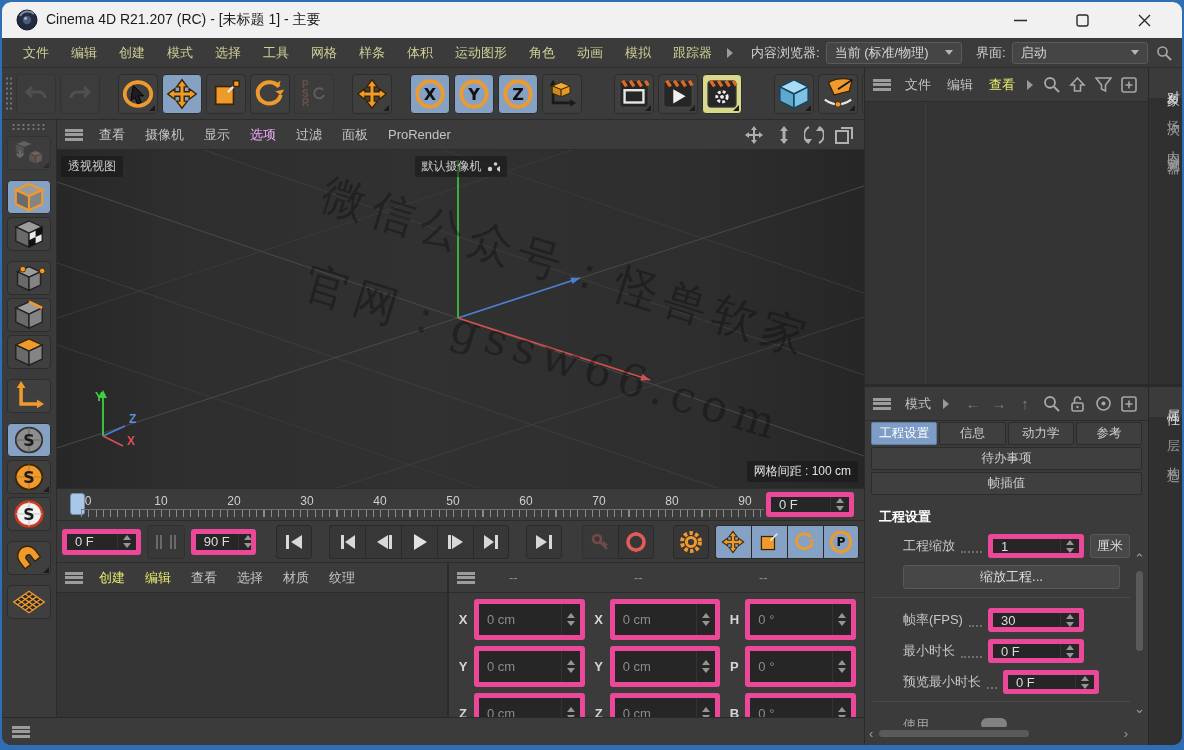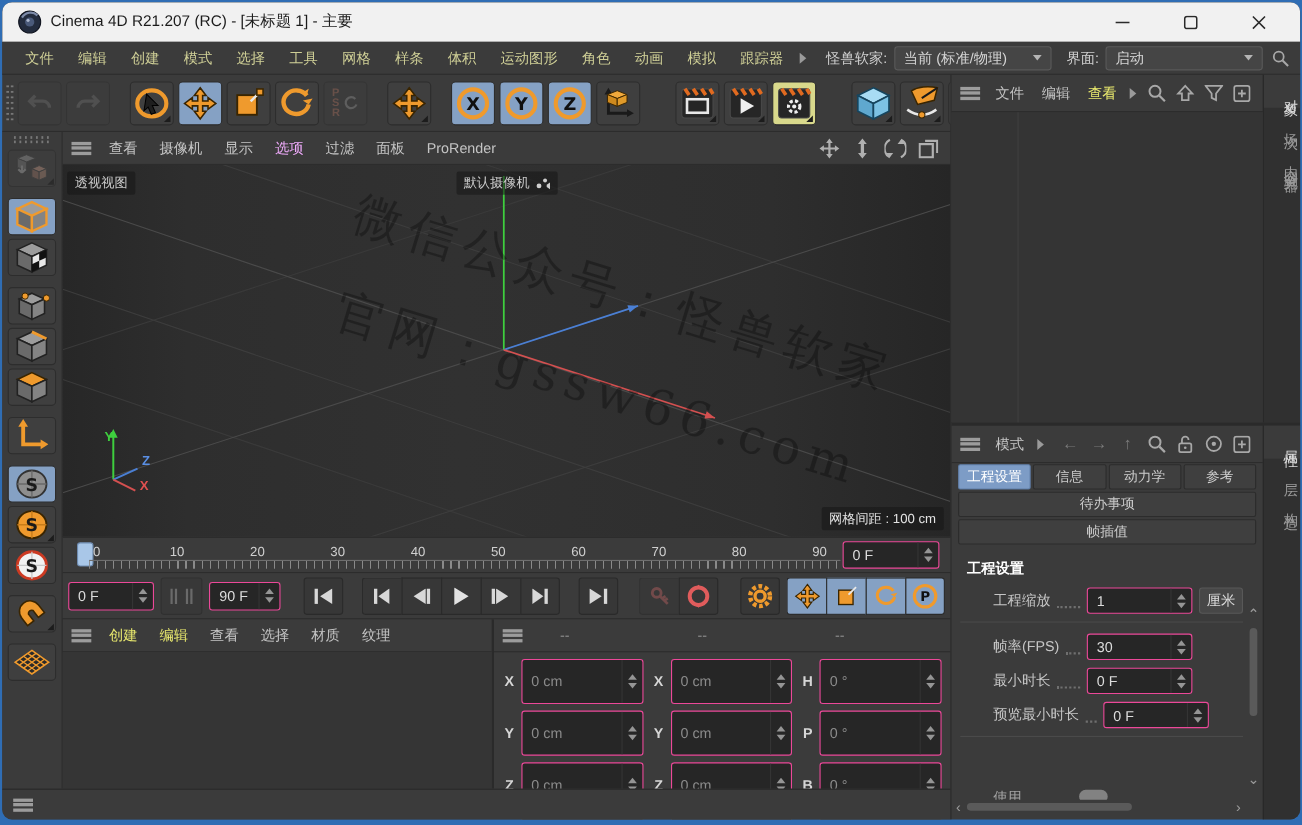--- a/index.html
+++ b/index.html
@@ -62,21 +62,21 @@
     background:linear-gradient(90deg,#272727 0%,#2e2e2e 14%,#313131 45%,#2e2e2e 80%,#262626 100%);}
   .chip{position:absolute;background:rgba(22,22,22,.55);color:#c9c9c9;font-size:12px;padding:2px 7px;border-radius:2px;}
   .wm{position:absolute;color:rgba(0,0,0,.30);font-family:"DejaVu Serif","Liberation Serif",serif;font-size:44px;letter-spacing:7px;transform:rotate(17deg);white-space:nowrap;pointer-events:none;}
   .axlbl{position:absolute;font-size:12px;font-weight:bold;}
   
   .ruler{height:32px;background:#3b3b3b;border-top:1px solid #2c2c2c;position:relative;flex:0 0 auto;}
   .ruler .tick-strip{position:absolute;left:24px;right:100px;bottom:3px;height:8px;border-top:1px solid #6e6e6e;
      background:repeating-linear-gradient(90deg,#8a8a8a 0 1px,transparent 1px 7.3px);}
   .ruler .num{position:absolute;top:5px;transform:translateX(-50%);color:#cfcfcf;font-size:12px;}
   .playhead{position:absolute;left:13px;top:4px;width:15px;height:22px;background:#a9c7e8;border-radius:3px;border:1px solid #6f8cb0;}
-  .spin{display:flex;align-items:stretch;background:#262626;border:1px solid #ec4899;border-radius:3px;color:#dcdcdc;overflow:hidden;}
+  .spin{display:flex;align-items:stretch;background:#262626;border:5px solid #ec4899;border-radius:3px;color:#dcdcdc;overflow:hidden;}
   .spin .v{flex:1;display:flex;align-items:center;padding:0 8px;white-space:nowrap;}
   .spin.dim .v{color:#8b8b8b;}
   .spin .arr{display:flex;flex-direction:column;justify-content:center;gap:3px;padding:0 5px;border-left:1px solid #343434;}
   .u{width:0;height:0;border-left:4px solid transparent;border-right:4px solid transparent;border-bottom:5px solid #959595;}
   .d{width:0;height:0;border-left:4px solid transparent;border-right:4px solid transparent;border-top:5px solid #959595;}
   
   .transport{height:42px;display:flex;align-items:center;padding:0 5px;gap:6px;background:#3b3b3b;border-top:1px solid #2c2c2c;flex:0 0 auto;}
   .trb{width:36px;height:34px;background:#373737;border:1px solid #2a2a2a;border-radius:3px;display:flex;align-items:center;justify-content:center;flex:0 0 auto;}
   .trgrp{display:flex;flex:0 0 auto;}
   .trgrp .trb{border-radius:0;border-right-width:0;}
@@ -182,21 +182,21 @@
     <span class="mi">工具</span>
     <span class="mi">网格</span>
     <span class="mi">样条</span>
     <span class="mi">体积</span>
     <span class="mi">运动图形</span>
     <span class="mi">角色</span>
     <span class="mi">动画</span>
     <span class="mi">模拟</span>
     <span class="mi">跟踪器</span>
     <span class="tri-r"></span>
-    <span class="lbl">怪兽软家:</span>
+    <span class="lbl">内容浏览器:</span>
     <span class="dd" style="width:160px;">
       <span>当前 (标准/物理)</span>
         <span class="chv"></span>
     </span>
     <span class="lbl">界面:</span>
     <span class="dd" style="width:160px;">
       <span>启动</span>
         <span class="chv"></span>
     </span>
     <span style="margin-left:8px;">
@@ -914,20 +914,21 @@
               <div class="spin">
                 <span class="v">1</span>
                 <span class="arr">
                     <span class="u"></span>
                     <span class="d"></span>
                   </span>
               </div>
               <span class="btn unitbtn">厘米</span>
             </div>
 
+            <div class="btn widebtn">缩放工程...</div>
             <div class="hr"></div>
 
             <div class="frow">
               <span class="flbl">帧率(FPS)</span>
               <span class="dots"></span>
               <div class="spin">
                 <span class="v">30</span>
                 <span class="arr">
                     <span class="u"></span>
                     <span class="d"></span>

